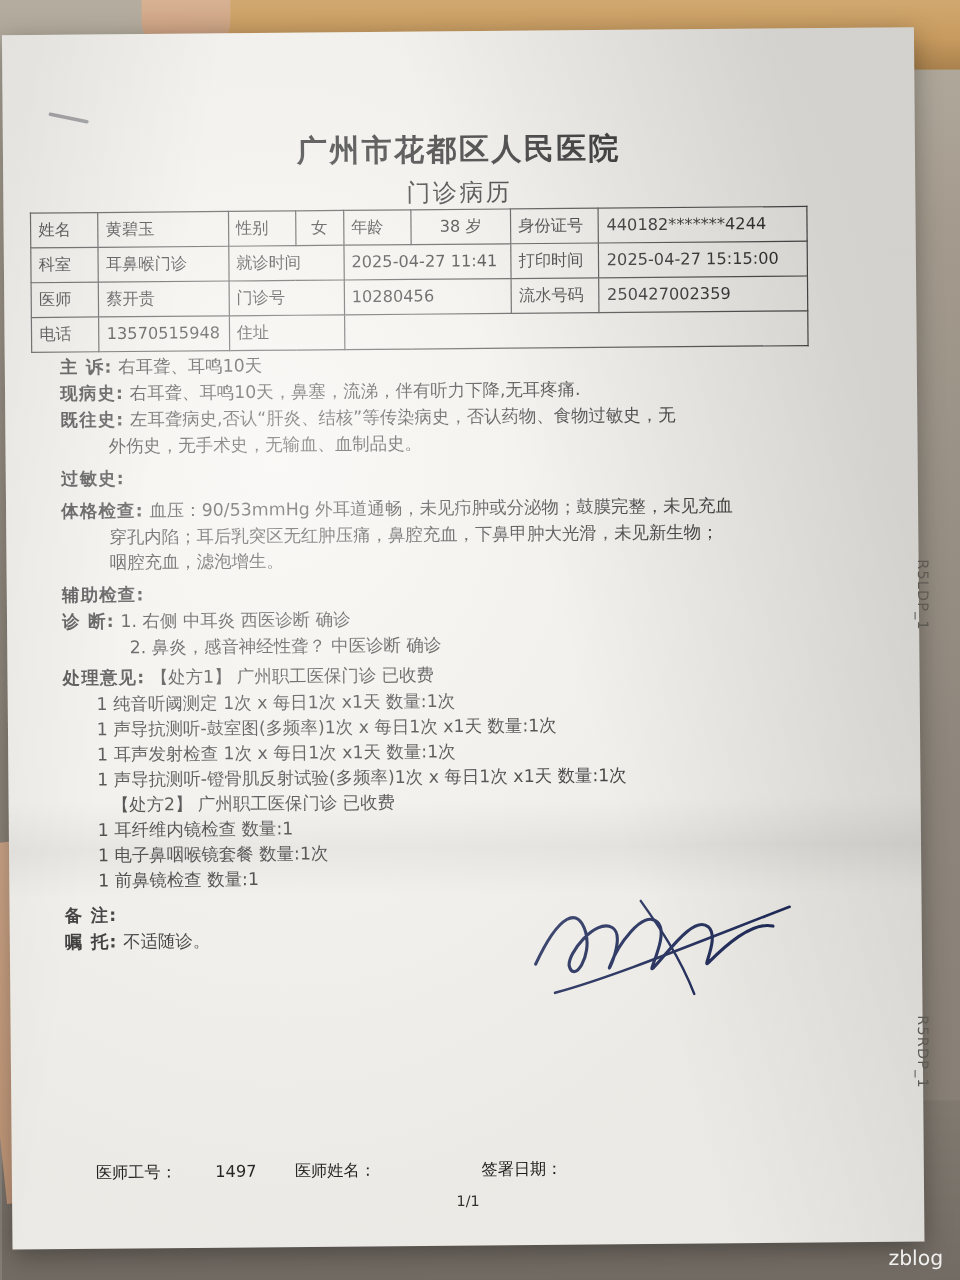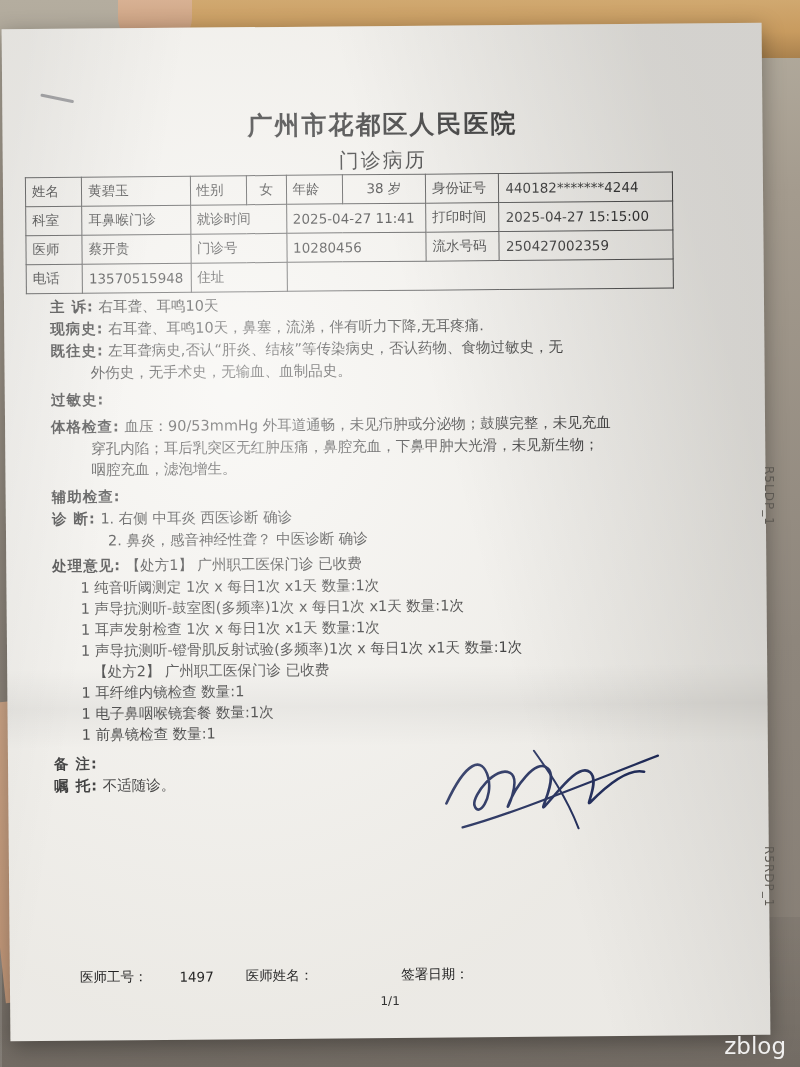--- a/index.html
+++ b/index.html
@@ -179,21 +179,21 @@
     font-family: "DejaVu Sans", "Liberation Sans", sans-serif;
   }
   #sidemark1 { left: 762px; top: 466px; }
   #sidemark2 { left: 762px; top: 846px; }
 
   .watermark {
     position: absolute;
     right: 14px;
     bottom: 8px;
     color: #ffffff;
-    font-size: 23px;
+    font-size: 17px;
     opacity: 0.9;
     font-family: "DejaVu Sans", "Liberation Sans", sans-serif;
   }
   .fold {
     position: absolute;
     left: 0; top: 640px; width: 760px; height: 80px;
     background: linear-gradient(180deg, rgba(0,0,0,0.0), rgba(0,0,0,0.06) 50%, rgba(0,0,0,0));
     pointer-events: none;
   }
 </style>

